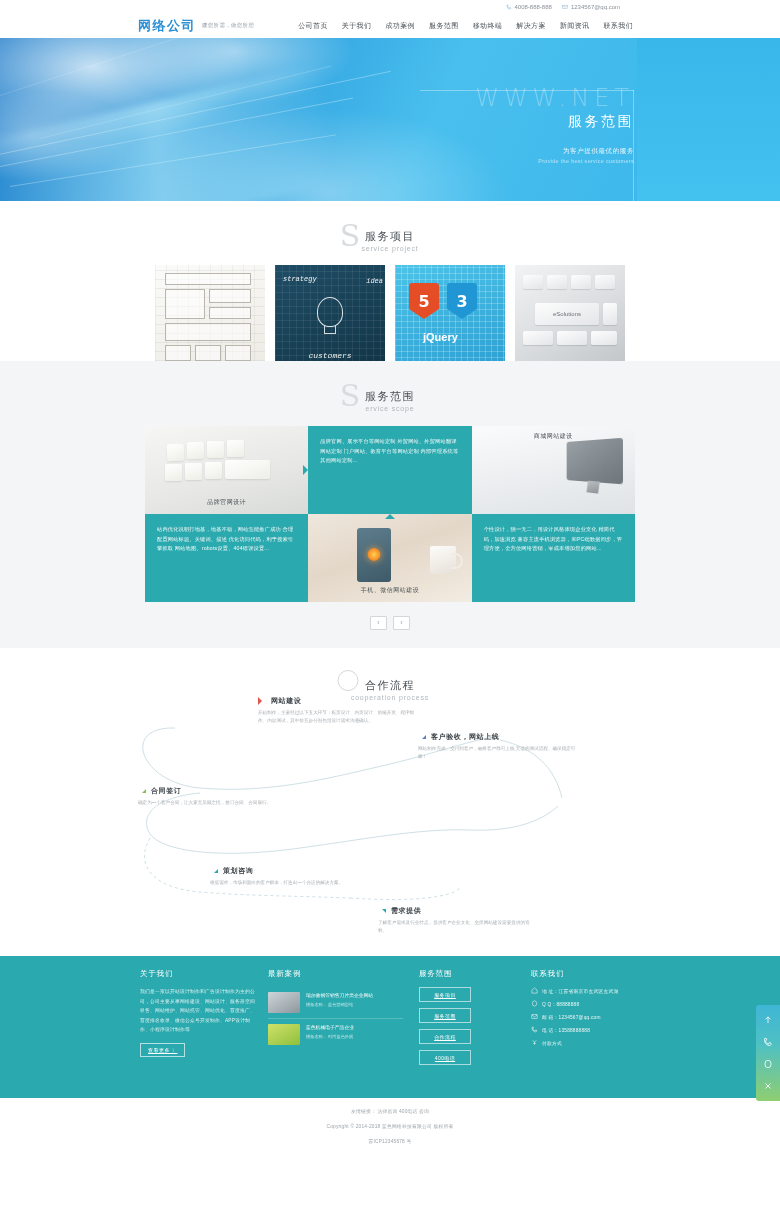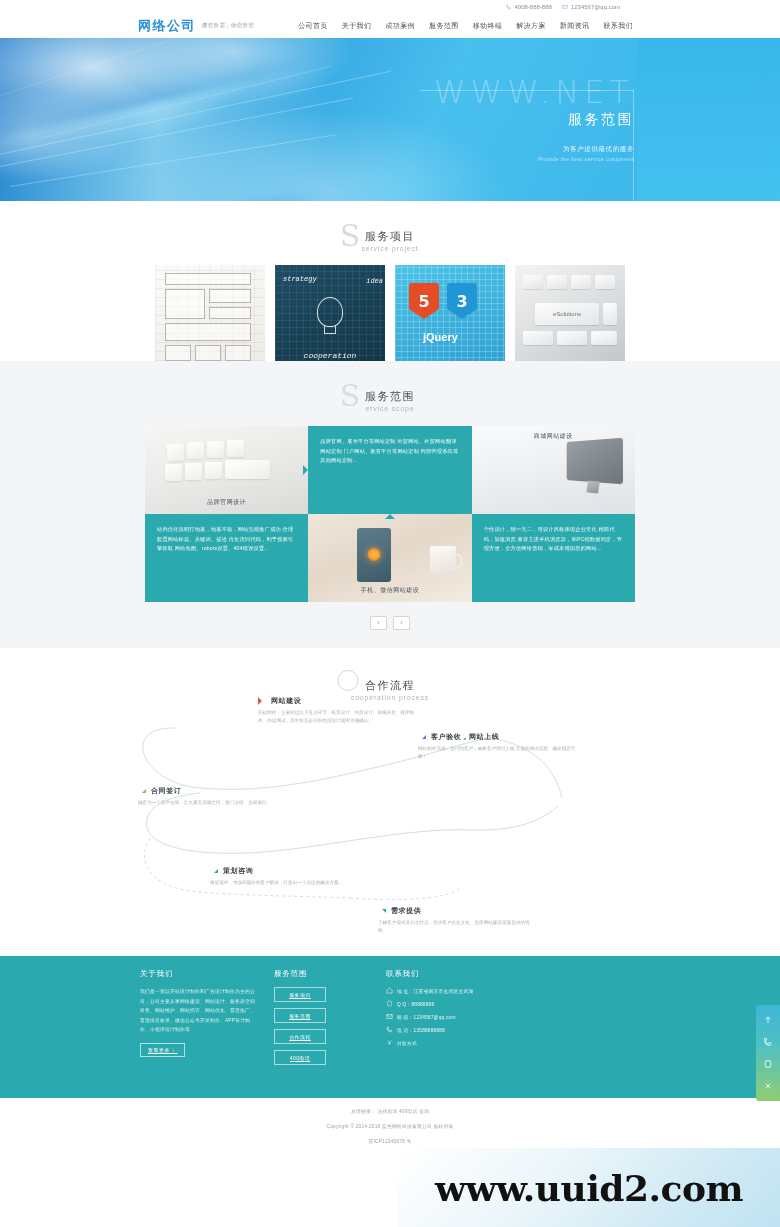--- a/index.html
+++ b/index.html
@@ -62,22 +62,22 @@
   }
   .hero-right-panel {
     position: absolute; right: 0; top: 0; width: 143px; height: 163px;
     background: linear-gradient(180deg,#3ab7ea,#43c1ef);
   }
   .hero-copy {
     position: absolute; right: 146px; top: 38px; width: 340px;
     text-align: right; color: #fff;
   }
   .hero-watermark {
-    font-size: 32px; letter-spacing: 5px; color: rgba(255,255,255,.30);
-    font-weight: 300; line-height: 1; font-family: "DejaVu Sans", sans-serif;
+    font-size: 24px; letter-spacing: 5px; color: rgba(255,255,255,.30);
+    font-weight: 300; line-height: 1; font-family: "DejaVu Sans", sans-serif; margin-top: 10px;
   }
   .hero-en {
     font-size: 15px; letter-spacing: 3.2px; color: rgba(255,255,255,.92);
     margin-top: 10px; font-weight: 300;
   }
   .hero-cn {
     font-size: 14px; letter-spacing: 2.5px; color: #fff; margin-top: 3px; font-weight: 400;
   }
   .hero-sub1 { font-size: 6.5px; color: rgba(255,255,255,.9); margin-top: 16px; letter-spacing: .6px; }
   .hero-sub2 { font-size: 5.5px; color: rgba(255,255,255,.62); margin-top: 2px; letter-spacing: .3px; }
@@ -377,21 +377,21 @@
         <div class="sk" style="left:10px;top:58px;width:86px;height:18px"></div>
         <div class="sk" style="left:10px;top:80px;width:26px;height:16px"></div>
         <div class="sk" style="left:40px;top:80px;width:26px;height:16px"></div>
         <div class="sk" style="left:70px;top:80px;width:26px;height:16px"></div>
       </div>
 
       <div class="sp-card sp-2">
         <span class="w" style="left:8px;top:10px">strategy</span>
         <span class="w" style="right:2px;top:12px">idea</span>
         <div class="bulb"></div>
-        <span class="w" style="left:50%;transform:translateX(-50%);bottom:10px;font-size:8px">cooperation</span>
+        <span class="w" style="left:50%;transform:translateX(-50%);bottom:10px;font-size:8px">customers</span>
       </div>
 
       <div class="sp-card sp-3">
         <div class="shield sh-html">
           <span>5</span>
         </div>
         <div class="shield sh-css">
           <span>3</span>
         </div>
         <div class="jq">jQuery</div>
@@ -539,20 +539,37 @@
 
   <div class="footer">
     <div class="footer-inner">
 
       <div class="fcol-1">
         <div class="f-h">关于我们</div>
         <div class="f-p">我们是一家以开站设计制作和广告设计制作为主的公司，公司主要从事网络建设、网站设计、服务器空间租售、网站维护、网站托管、网站优化、百度推广、百度排名收录、微信公众号开发制作、APP设计制作、小程序设计制作等</div>
         <a class="f-more" href="#">查看更多 〉</a>
       </div>
 
+      <div class="fcol-2">
+        <div class="f-h">最新案例</div>
+        <div class="case">
+          <div class="case-thumb a"></div>
+          <div>
+            <div class="case-t">瑞尔微钢管销售刀片类企业网站</div>
+            <div class="case-s">模板名称： 蓝色营销型站</div>
+          </div>
+        </div>
+        <div class="case">
+          <div class="case-thumb b"></div>
+          <div>
+            <div class="case-t">蓝色机械电子产品企业</div>
+            <div class="case-s">模板名称： 时尚蓝色外观</div>
+          </div>
+        </div>
+      </div>
 
       <div class="fcol-3">
         <div class="f-h">服务范围</div>
         <div class="tagbox">
           <a class="tag" href="#">服务项目</a>
           <a class="tag" href="#">服务范围</a>
           <a class="tag" href="#">合作流程</a>
           <a class="tag" href="#">400电话</a>
         </div>
       </div>
@@ -622,17 +639,14 @@
         <ellipse cx="8" cy="8" rx="5" ry="6" fill="none" stroke="#fff" stroke-width="1.3"></ellipse>
       </svg>
     </div>
     <div class="fb">
       <svg viewBox="0 0 16 16">
         <path d="M4 4l8 8M12 4l-8 8" fill="none" stroke="#fff" stroke-width="1.4"></path>
       </svg>
     </div>
   </div>
 
-  <div class="wm-overlay">
-    <span>www.uuid2.com</span>
-  </div>
 
 </div>
 
 </body></html>

